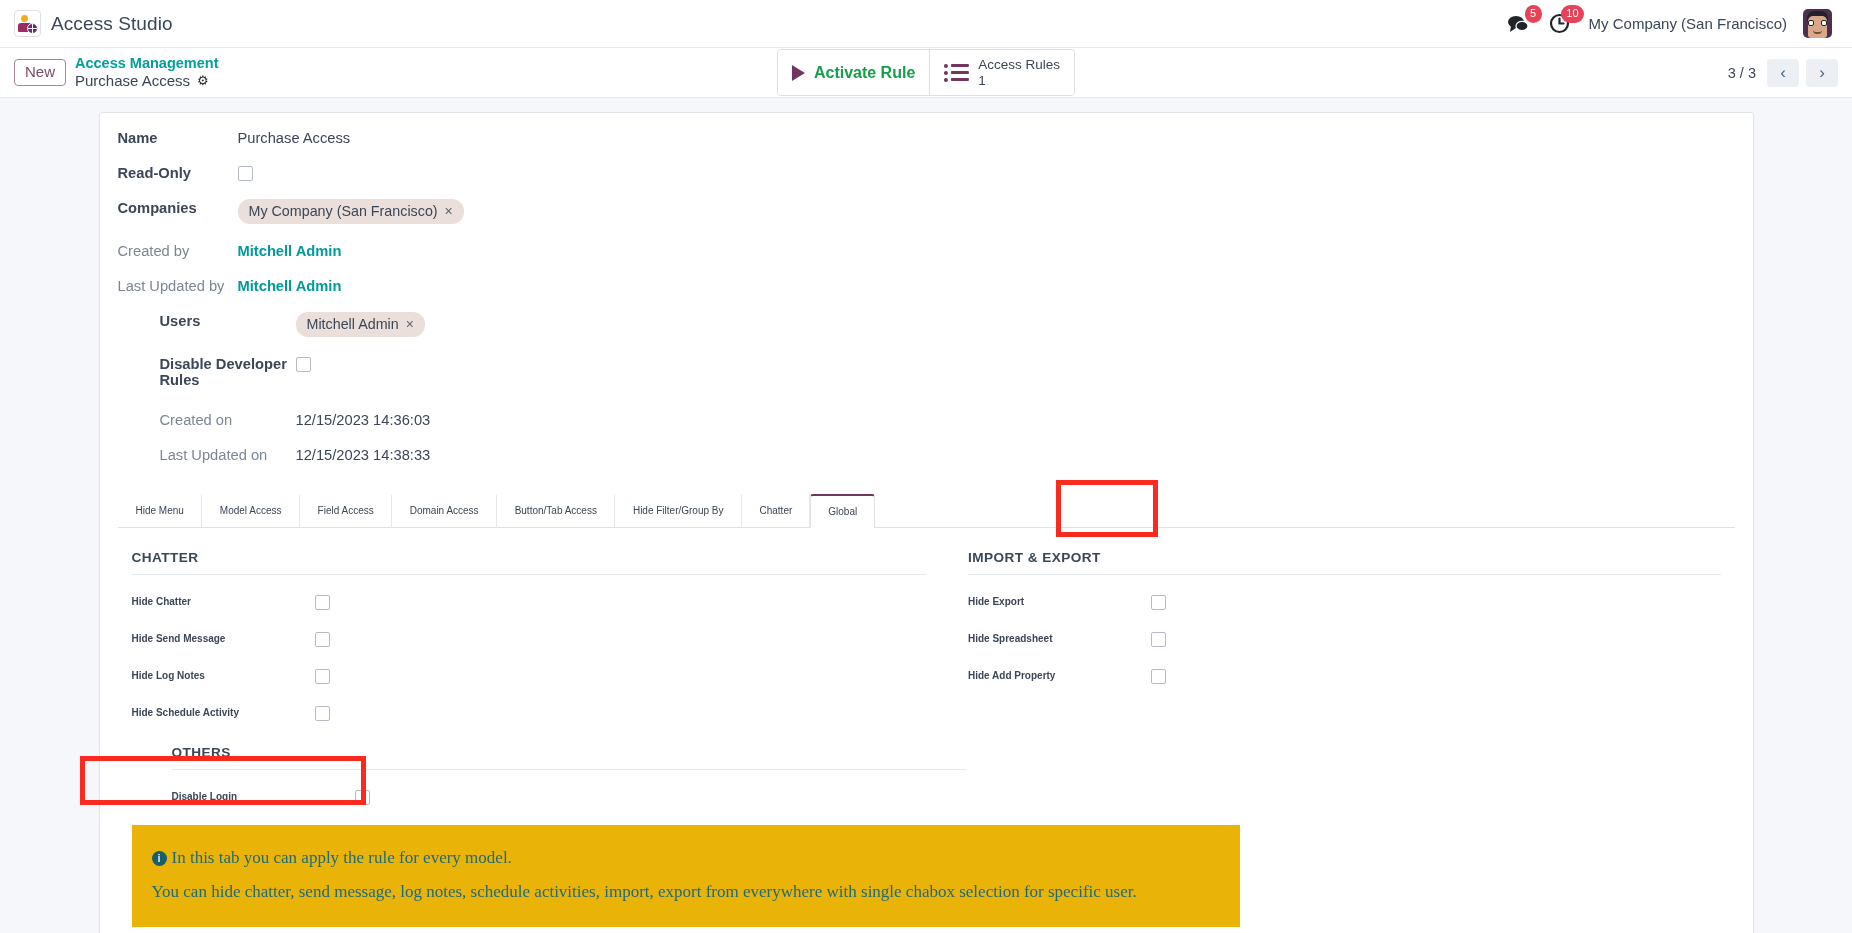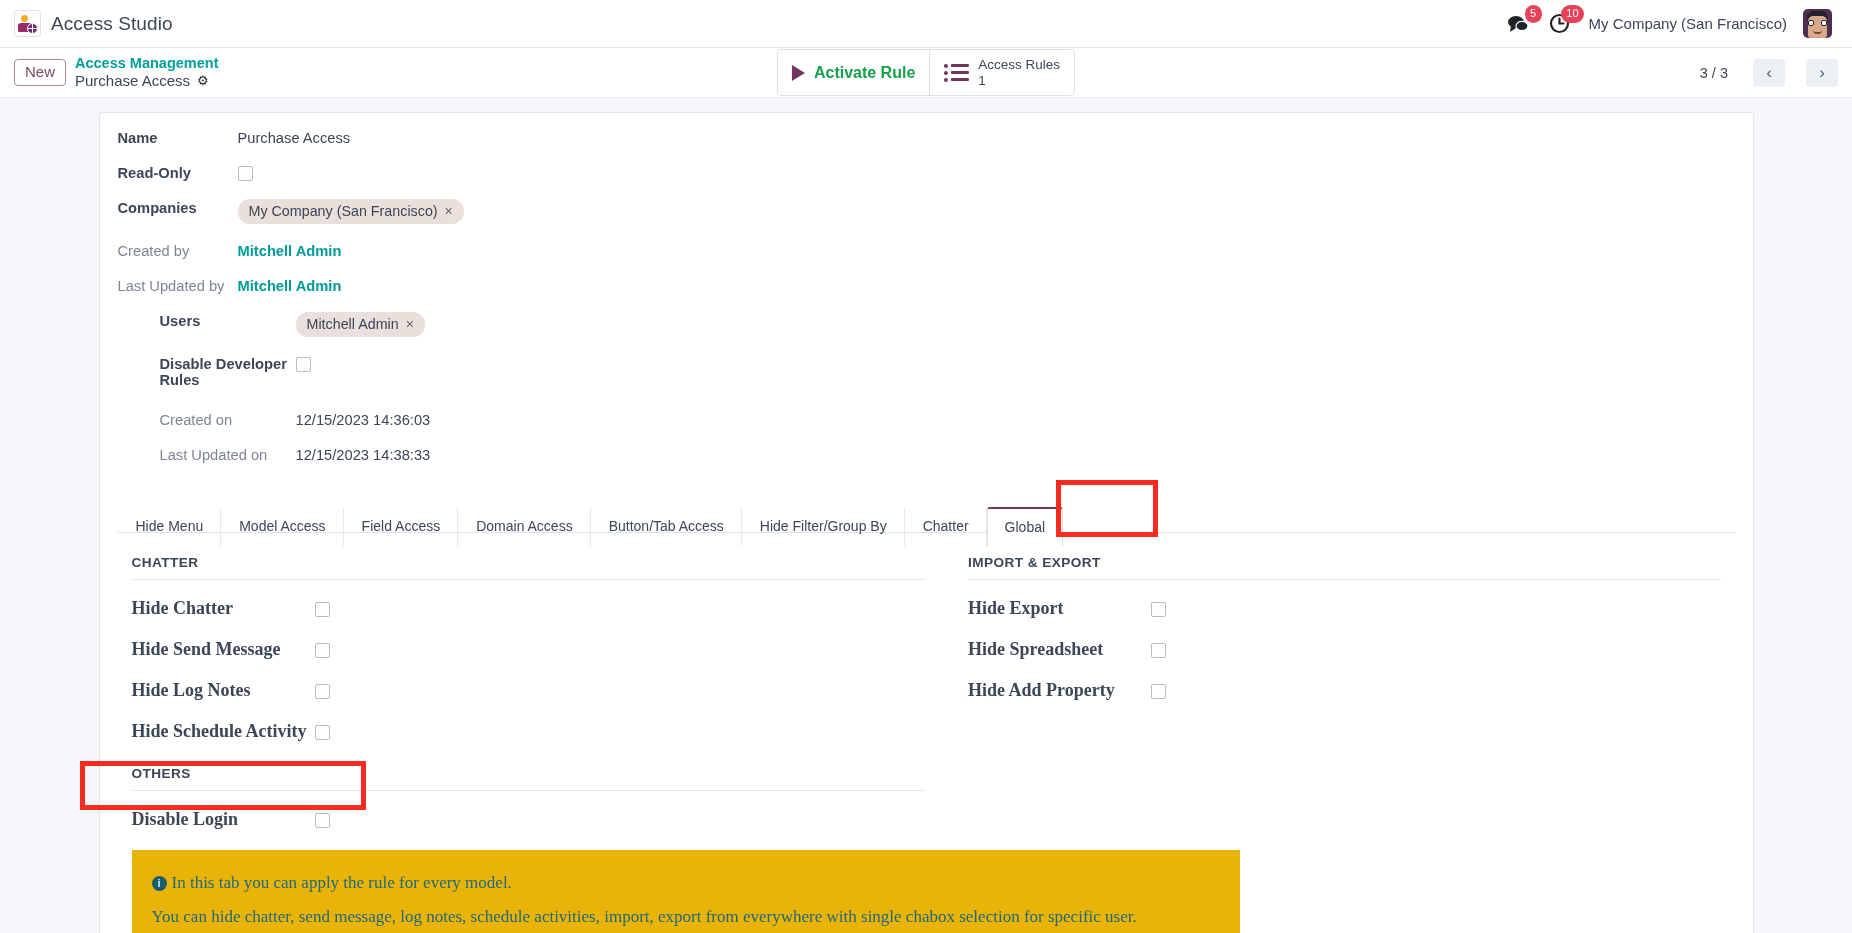--- a/index.html
+++ b/index.html
@@ -89,21 +89,21 @@
   }
   .activate-label { color:#15a04a; font-weight:bold; font-size:16px;}
   .list-icon { display:flex; flex-direction:column; gap:3px; }
   .list-icon .r { display:flex; align-items:center; gap:3px;}
   .list-icon .dot { width:4px;height:4px;border-radius:50%;background:#71355f;}
   .list-icon .bar { width:18px;height:3px;background:#71355f;border-radius:1px;}
   .ar-stack { display:flex;flex-direction:column;line-height:1.15;}
   .ar-top { color:#3b4657; font-size:13.5px;}
   .ar-num { color:#3b4657; font-size:13.5px;}
 
-  .pager { margin-left:auto; display:flex; align-items:center; gap:21px;text-align:center;}
+  .pager { margin-left:auto; display:flex; align-items:center; gap:7px;text-align:center;}
   .pager-count { color:#3b4657; font-size:14.5px; margin-right:4px;}
   .pg-btn {
     width:32px;height:28px; background:#eceff3; border-radius:4px;
     display:flex;align-items:center;justify-content:center;cursor:pointer;
     color:#4a6785; font-size:17px;
   }
 
   
   .sheet-wrap { padding: 14px 20px 0 20px; }
   .sheet {
@@ -137,23 +137,23 @@
     display:inline-flex; align-items:center; gap:7px;
     background:#eadfdb; color:#3b4657; border-radius:12px;
     padding:4px 11px 5px; font-size:14.3px;
   }
   .tag .x { color:#5d6470; font-size:14px; cursor:pointer; }
 
   
   .notebook { margin-top: 12px; position: relative; }
   .tabs { display:flex; border-bottom:1px solid #dfe2e6; position:relative; }
   .tab {
-    padding: 10px 17px 11px; font-size:14px; color:#3b4657;
+    padding: 10px 17px 11px; font-size:10px; color:#3b4657;
     border:1px solid transparent; border-bottom:none; cursor:pointer;
-    background:transparent; position:relative; top:14px; white-space:nowrap;
+    background:transparent; position:relative; top:1px; white-space:nowrap;
   }
   .tab:not(.active) { border-right:1px solid #e6e9ec; }
   .tab.active {
     background:#fff; border-color:#dfe2e6; border-top:2px solid #71355f;
     border-radius:3px 3px 0 0; color:#3b4657;
   }
 
   
   .hl {
     position:absolute; border:5px solid #fb2a1e; pointer-events:none; z-index:20;
@@ -164,23 +164,23 @@
   
   .tabpage { padding: 22px 14px 0 14px; display:flex; position:relative;}
   .tcol { width:50%; }
   .tcol.right { padding-left: 42px; }
   .sec-title {
     font-size:13.6px; font-weight:bold; color:#3b4657;
     letter-spacing:.45px; padding-bottom:9px;
     border-bottom:1px solid #e6e9ec; margin-bottom:18px;
   }
   .crow { display:flex; align-items:center; margin-bottom:20px; }
-  .clabel { width:183px; flex:none; font-weight:bold; font-size:18px; color:#3b4657;font-family:Liberation Serif, serif; }
-
-  .others { margin-top: 4px; }
+  .clabel { width:183px; flex:none; font-weight:bold; font-size:10px; color:#3b4657; }
+
+  .others { margin-top: 4px; margin-left: 40px; }
   .others-wrap { padding: 0 14px; }
 
   .alert {
     margin: 16px 14px 0 14px;
     background:#eab308; color:#1f6a78;
     padding: 16px 20px 18px;
     width: 1108px;
     font-family: "Liberation Serif", serif;
     font-size: 17px; line-height: 2.0;
   }

